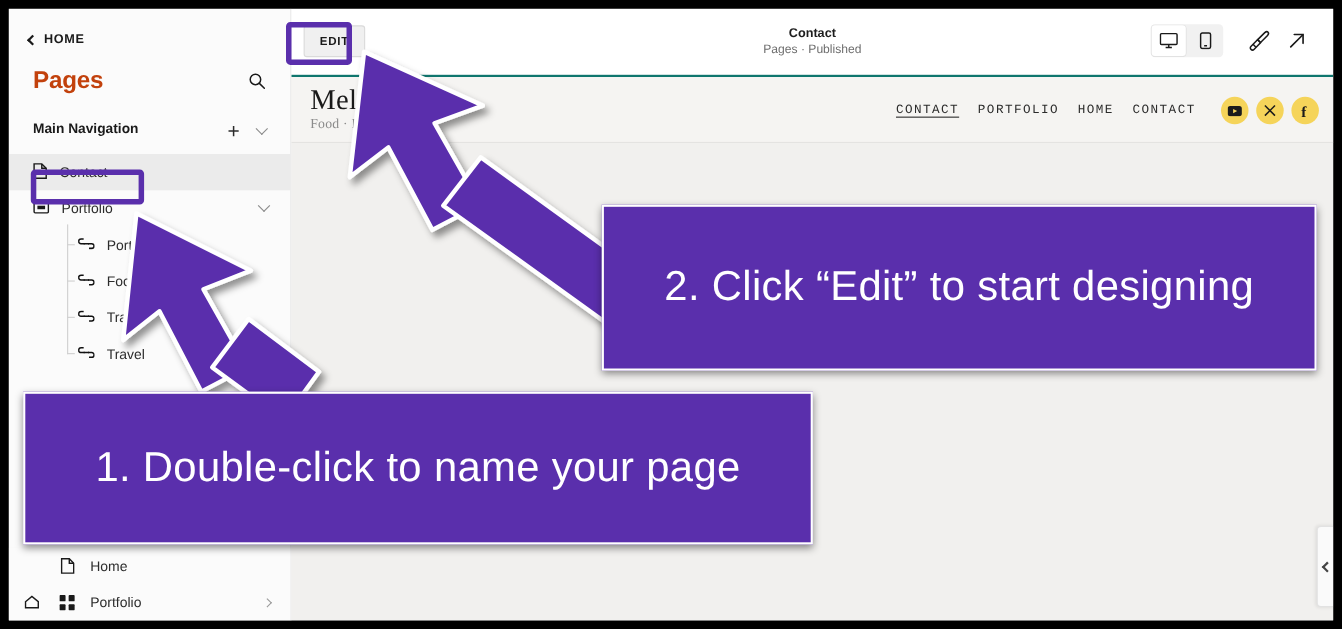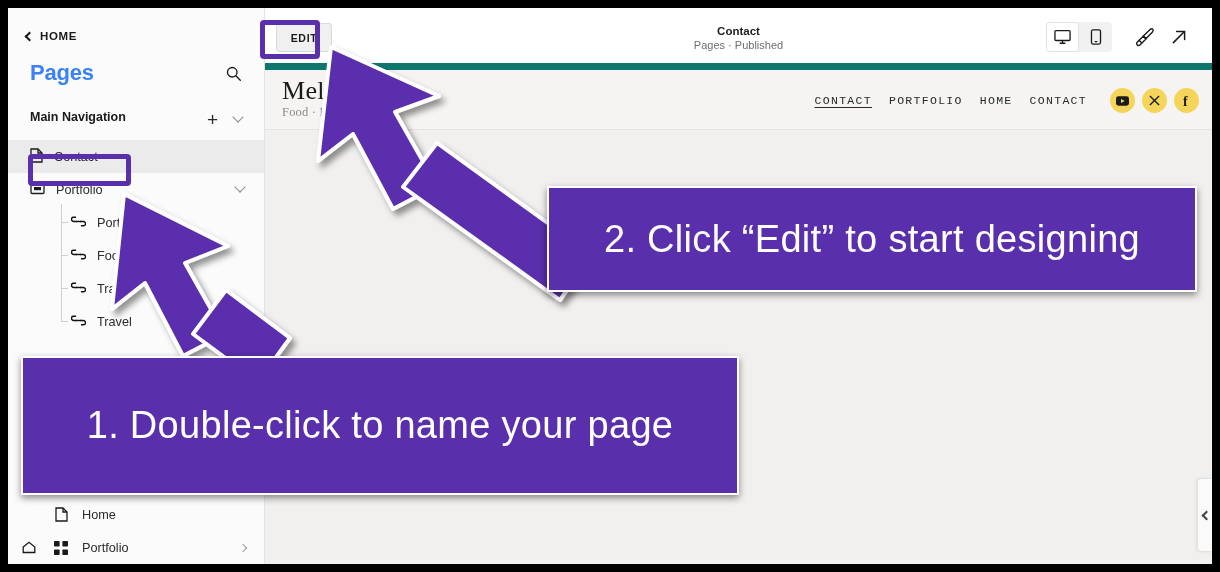--- a/index.html
+++ b/index.html
@@ -41,21 +41,21 @@
   .chev-left {
     display:inline-block; width:7px; height:7px;
     border-left:2px solid #1a1a1a; border-bottom:2px solid #1a1a1a;
     transform: rotate(45deg);
     position: relative; top: 0px;
   }
   .pages-head {
     display:flex; align-items:center; justify-content:space-between;
     padding: 18px 22px 0 22px;
   }
-  .pages-title { font-size: 22px; font-weight: 700; color:#3b82f6; letter-spacing:-0.2px;}
+  .pages-title { font-size: 22px; font-weight: 700; color:#c2410c; letter-spacing:-0.2px;}
   .search-ic { width:17px; height:17px; cursor:pointer; }
   .section-row {
     display:flex; justify-content:space-between;
     padding: 24px 22px 0 22px;
   }
   .section-title { font-size:12.5px; font-weight:700; color:#1a1a1a; }
   .section-actions { display:flex; align-items:center; gap:16px; }
   .plus-ic { font-size:19px; color:#2b2b2b; line-height:1; cursor:pointer; font-weight:400;}
   .chev-dn {
     width:8px; height:8px;
@@ -95,21 +95,21 @@
   .foot-item .lbl{ margin-left:10px; }
   .foot-chev{
     margin-left:auto; margin-right:18px;
     width:6px;height:6px;border-right:1.5px solid #9a9a9a;border-top:1.5px solid #9a9a9a;
     transform:rotate(45deg);
   }
 
   
   #topbar{
     position:absolute; left:257px; top:0; right:0; height:62px;
-    background:#ffffff; border-bottom:7px solid #0f766e;
+    background:#ffffff; border-bottom:2px solid #0f766e;
   }
   .edit-btn{
     position:absolute; left:11px; top:15px;
     width:56px; height:29px;
     background:#f0f0f0; border:1px solid #dadada; border-radius:3px;
     display:flex; align-items:center; justify-content:center;
     font-size:10.5px; font-weight:700; letter-spacing:0.7px; color:#1a1a1a;
     cursor:pointer;
   }
   .page-meta{
@@ -177,21 +177,21 @@
     position:absolute; border:5px solid #5a2fac; border-radius:4px;
   }
   .callout{
     position:absolute; background:#5a2fac; border:2px solid #ffffff;
     box-shadow:0 3px 7px rgba(0,0,0,.45);
     display:flex; align-items:center; justify-content:center;
     text-align:center; color:#ffffff; line-height:1.12;
     font-weight:400; letter-spacing:0.3px;
   }
   #callout1{ left:21px; top:356px; width:718px; height:139px; font-size:38px; padding:0 14px;}
-  #callout2{ left:547px; top:186px; width:650px; height:106px; font-size:38px; padding:0 14px;}
+  #callout2{ left:547px; top:186px; width:650px; height:151px; font-size:38px; padding:0 14px;}
 </style>
 </head>
 <body>
 
 <div id="root">
   <div id="app">
 
     <div id="sidebar">
 
       <div class="back-link">

